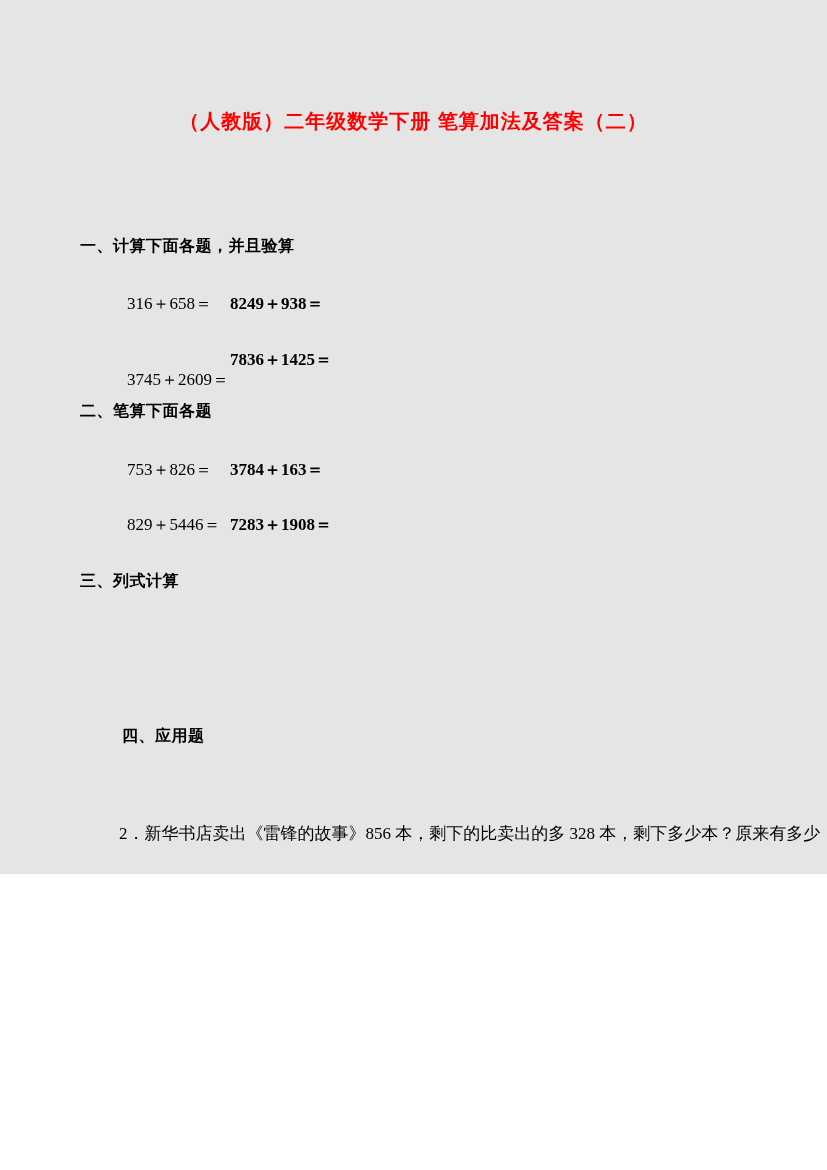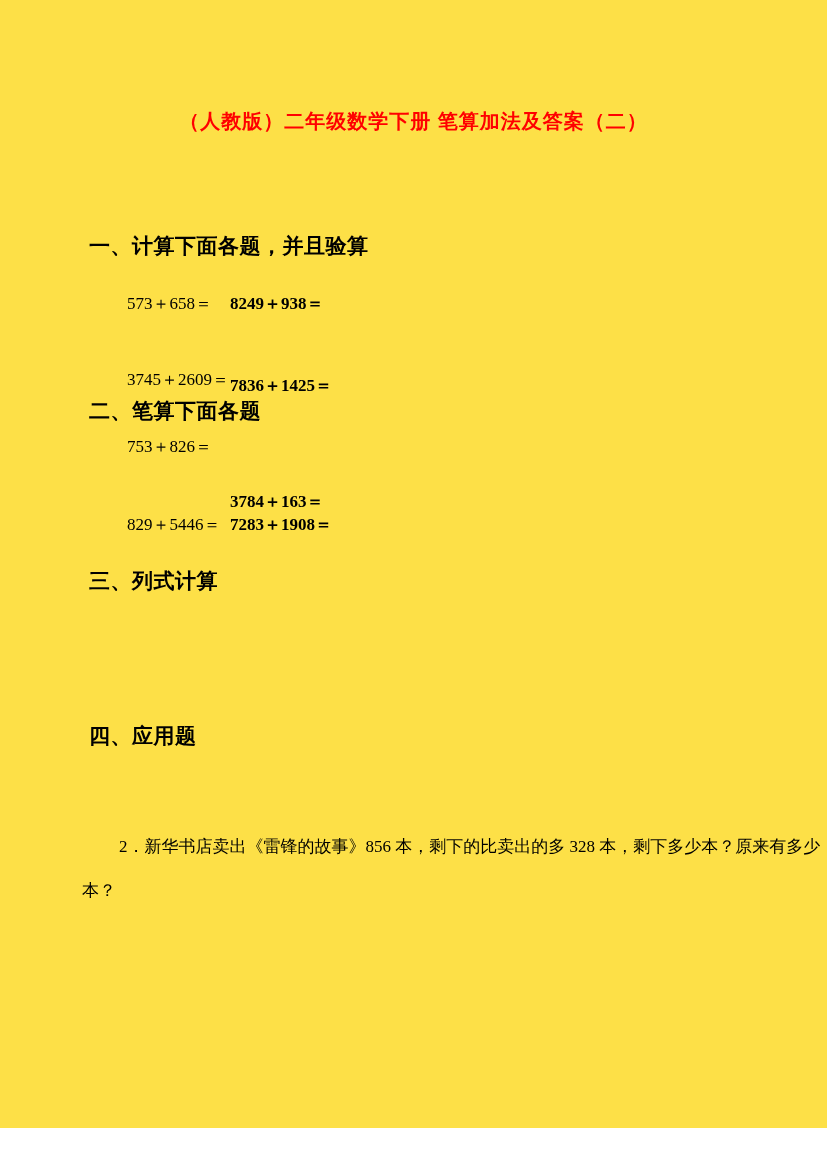--- a/index.html
+++ b/index.html
@@ -3,44 +3,44 @@
 <meta charset="utf-8">
 <style>
   html, body {
     margin: 0;
     padding: 0;
     background: #ffffff;
   }
   .page {
     position: relative;
     width: 827px;
-    height: 1128px;
-    background: #fde047;
+    height: 874px;
+    background: #e5e5e5;
     overflow: hidden;
     font-family: "Liberation Serif", "DejaVu Serif", serif;
     color: #000000;
   }
   .abs { position: absolute; white-space: nowrap; }
   .doc-title {
     left: 0;
     top: 108px;
     width: 827px;
     text-align: center;
     font-family: "Liberation Sans", "DejaVu Sans", sans-serif;
     font-weight: bold;
     font-size: 20px;
     line-height: 26px;
     color: #ff0000;
     letter-spacing: 1px;
   }
   .section-heading {
-    left: 89px;
+    left: 80px;
     font-family: "Liberation Sans", "DejaVu Sans", sans-serif;
     font-weight: bold;
-    font-size: 21px;
+    font-size: 16px;
     line-height: 22px;
     letter-spacing: 0.5px;
   }
   .eq-cell {
     font-family: "Liberation Serif", "DejaVu Serif", serif;
     font-size: 17px;
     line-height: 22px;
   }
   .eq-col1 { left: 127px; }
   .eq-col2 { left: 230px; font-weight: bold; }
@@ -57,37 +57,37 @@
 </style>
 </head>
 <body>
 
 <div class="page">
 
   <div class="abs doc-title">（人教版）二年级数学下册 笔算加法及答案（二）</div>
 
   <div class="abs section-heading" style="top:235px;">一、计算下面各题，并且验算</div>
 
-  <div class="abs eq-cell eq-col1" style="top:293px;">573＋658＝</div>
+  <div class="abs eq-cell eq-col1" style="top:293px;">316＋658＝</div>
   <div class="abs eq-cell eq-col2" style="top:293px;">8249＋938＝</div>
 
   <div class="abs eq-cell eq-col1" style="top:349px;margin-top:20px;">3745＋2609＝</div>
-  <div class="abs eq-cell eq-col2" style="top:349px;margin-top:26px;">7836＋1425＝</div>
+  <div class="abs eq-cell eq-col2" style="top:349px;">7836＋1425＝</div>
 
   <div class="abs section-heading" style="top:400px;">二、笔算下面各题</div>
 
-  <div class="abs eq-cell eq-col1" style="top:436px;text-align:center;">753＋826＝</div>
-  <div class="abs eq-cell eq-col2" style="top:459px;margin-top:32px;">3784＋163＝</div>
+  <div class="abs eq-cell eq-col1" style="top:459px;text-align:center;">753＋826＝</div>
+  <div class="abs eq-cell eq-col2" style="top:459px;">3784＋163＝</div>
 
   <div class="abs eq-cell eq-col1" style="top:514px;">829＋5446＝</div>
   <div class="abs eq-cell eq-col2" style="top:514px;">7283＋1908＝</div>
 
   <div class="abs section-heading" style="top:570px;">三、列式计算</div>
 
 
-  <div class="abs section-heading" style="top:725px;">四、应用题</div>
+  <div class="abs section-heading" style="top:725px;margin-left:42px;">四、应用题</div>
 
 
-  <div class="abs item-line" style="top:823px;margin-top:13px;">2．新华书店卖出《雷锋的故事》856 本，剩下的比卖出的多 328 本，剩下多少本？原来有多少</div>
+  <div class="abs item-line" style="top:823px;">2．新华书店卖出《雷锋的故事》856 本，剩下的比卖出的多 328 本，剩下多少本？原来有多少</div>
   <div class="abs wrap-line" style="top:880px;">本？</div>
 
 
 </div>
 
 </body></html>

